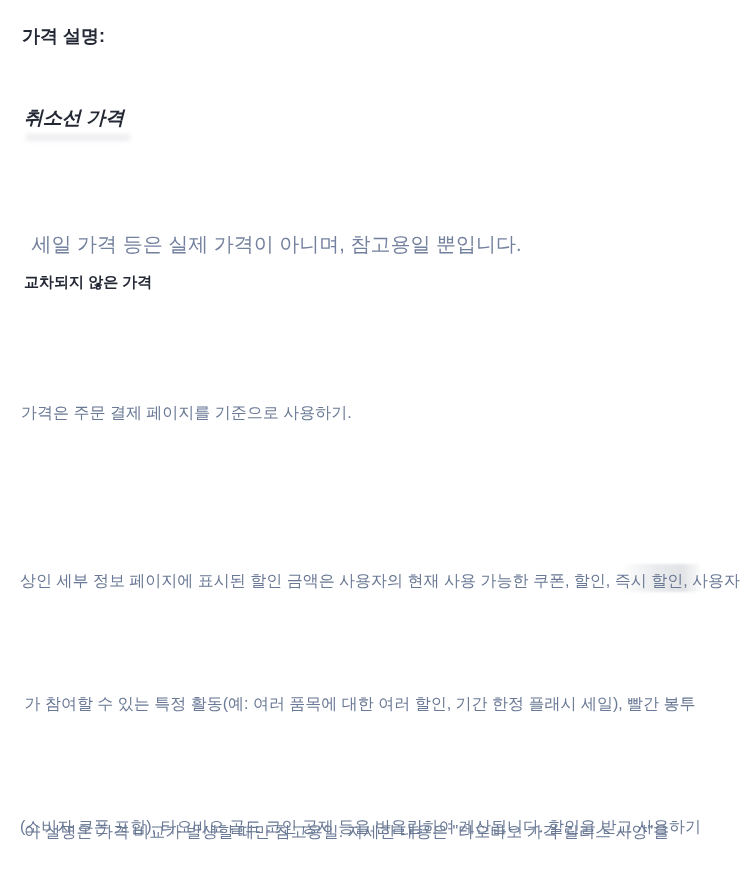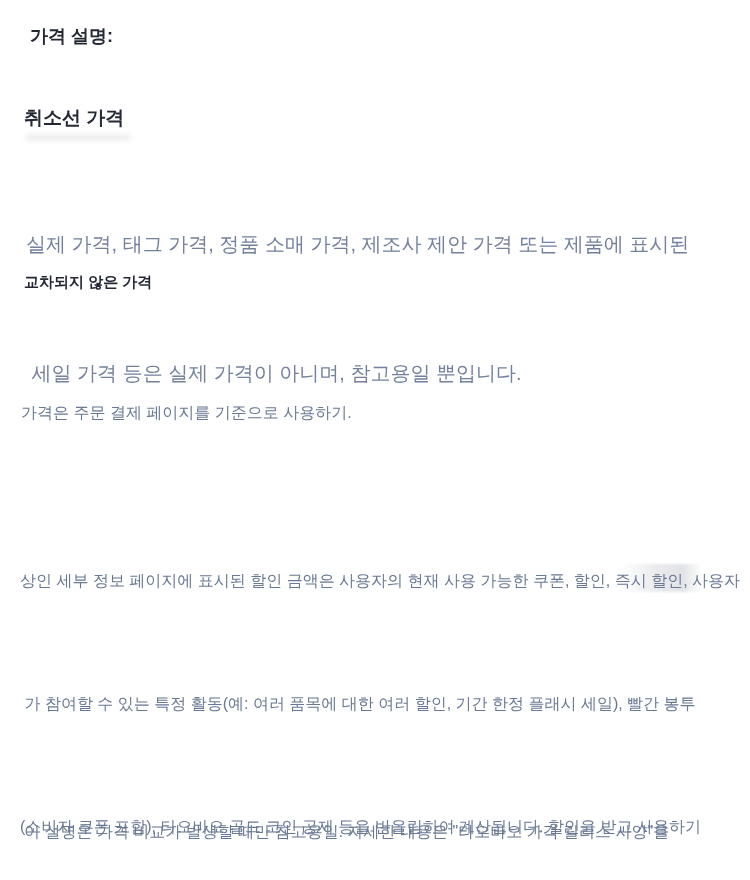--- a/index.html
+++ b/index.html
@@ -13,26 +13,26 @@
     overflow: hidden;
     position: relative;
     font-family: "Liberation Sans", "DejaVu Sans", sans-serif;
   }
   .abs { position: absolute; white-space: pre; z-index: 1; }
 
   .page-title {
     left: 22px; top: 24px;
     font-size: 18px; font-weight: 700;
     color: #232834;
-    margin-left: 8px;
   }
   .h-strike {
     left: 24px; top: 105px;
     font-size: 19px; font-weight: 700;
     color: #232834;
+    font-style: italic;
   }
   .p-strike {
     left: 26px; top: 137px;
     font-size: 20px; line-height: 43px;
     color: #74819e;
   }
   .h-uncrossed {
     left: 24px; top: 273px;
     font-size: 15px; font-weight: 700;
     color: #232834;
@@ -69,21 +69,20 @@
 <body>
 
 <div class="artifact artifact-shadow"></div>
 <div class="artifact artifact-highlight"></div>
 
 <div class="abs page-title">가격 설명:</div>
 
 <div class="abs h-strike">취소선 가격</div>
 
 <div class="abs p-strike">
-  <div class="ln">실제 가격, 태그 가격, 정품 소매 가격, 제조사 제안 가격 또는 제품에 표시된</div>
   <div class="ln"> 세일 가격 등은 실제 가격이 아니며, 참고용일 뿐입니다.</div>
 </div>
 
 <div class="abs h-uncrossed">교차되지 않은 가격</div>
 
 <div class="abs p-body p-realtime">
   <div class="ln">가격은 주문 결제 페이지를 기준으로 사용하기.</div>
 </div>
 
 <div class="abs p-body p-discount">

